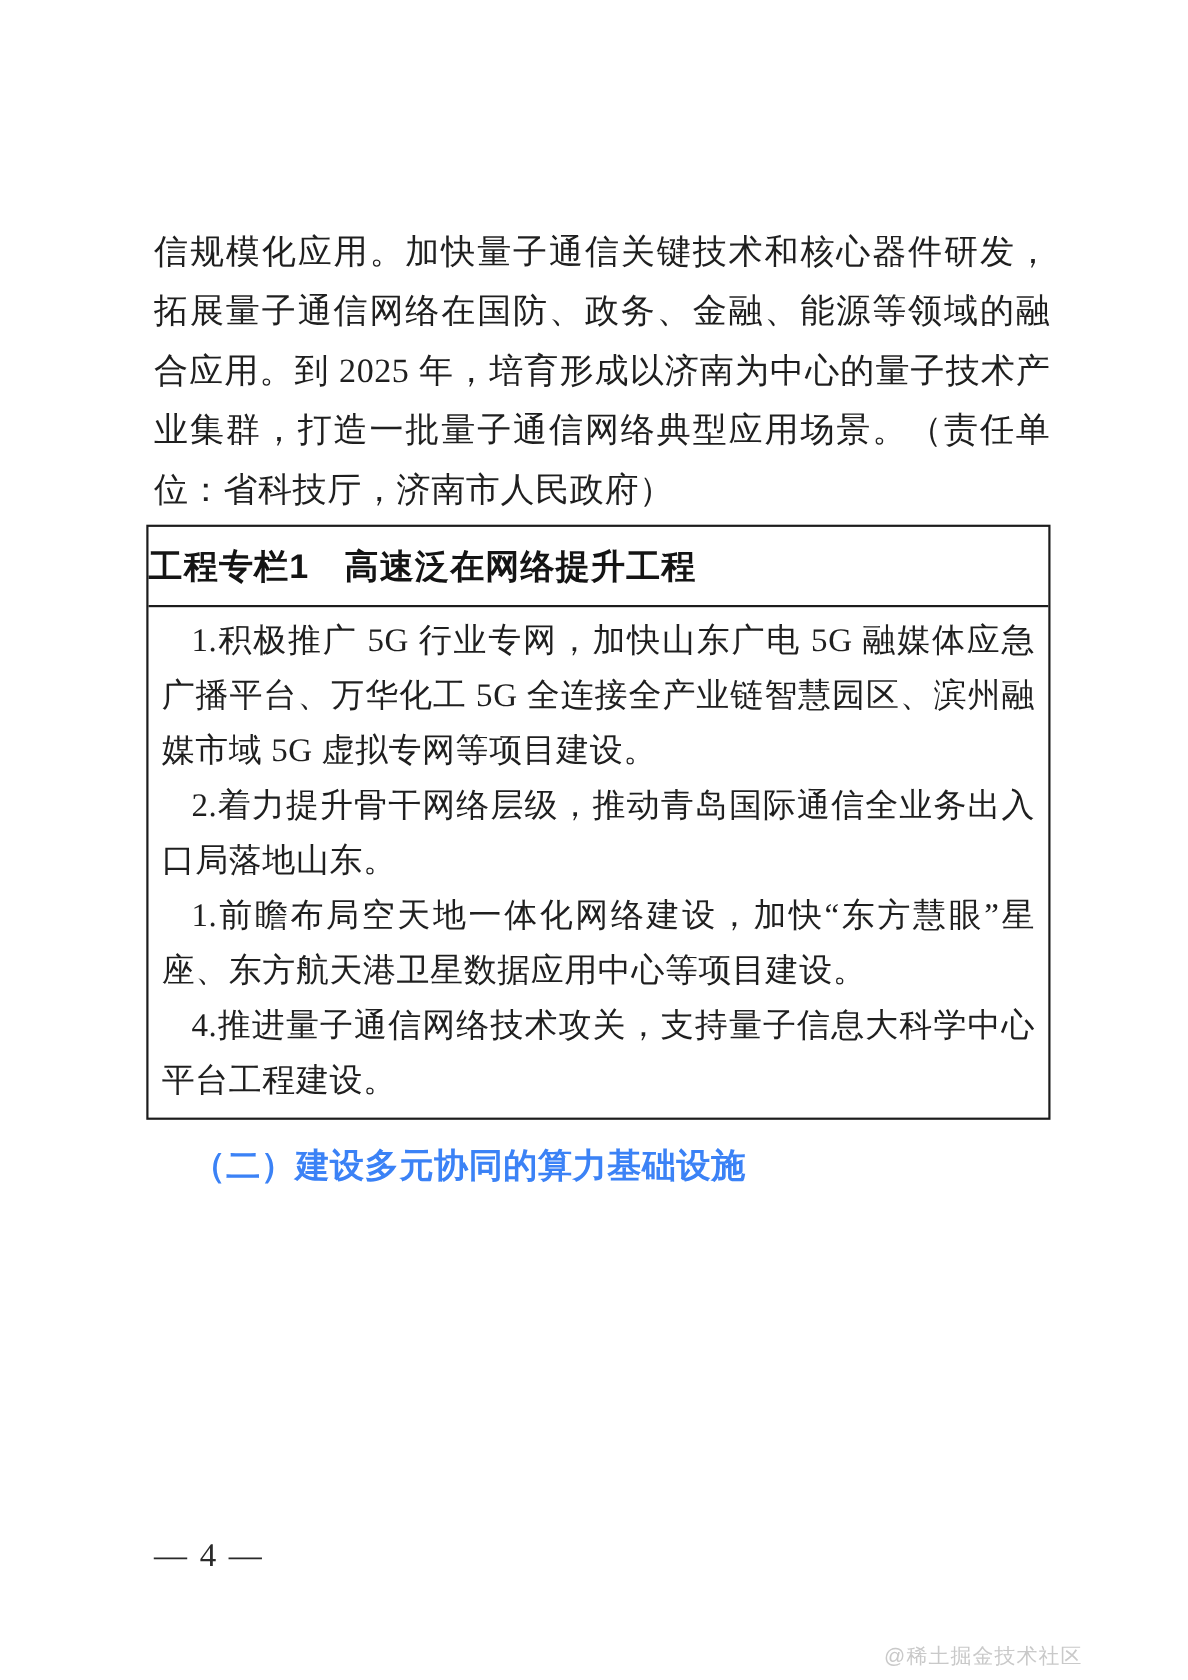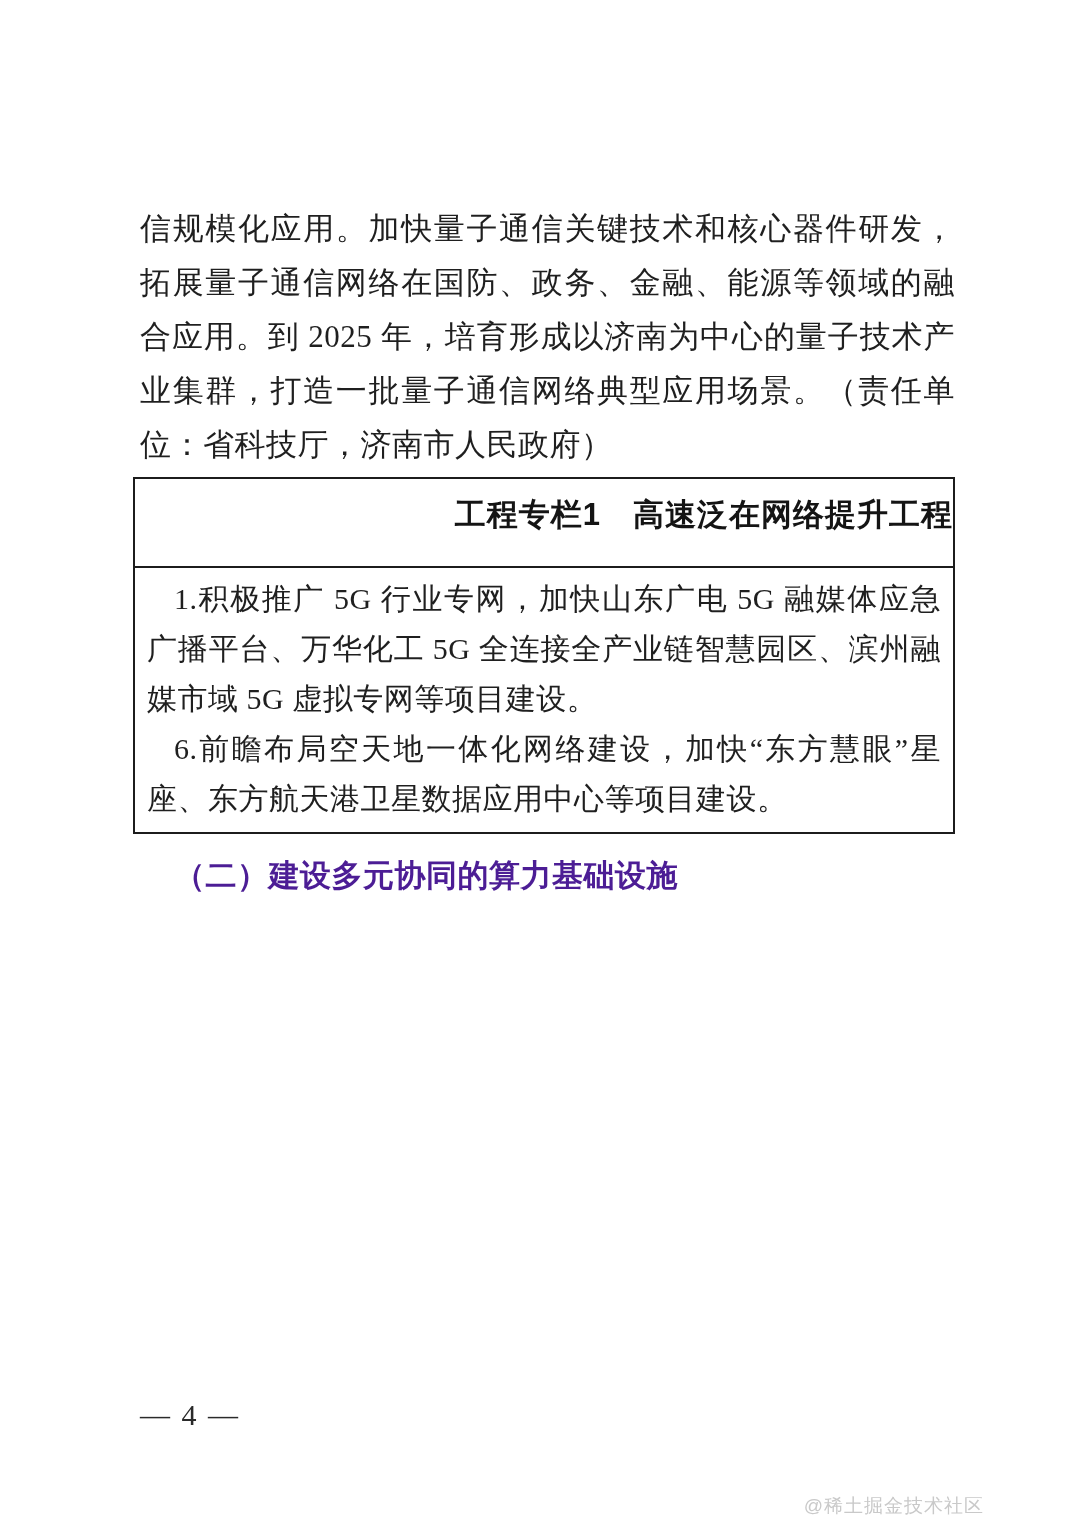--- a/index.html
+++ b/index.html
@@ -33,24 +33,24 @@
   }
   .intro { margin-bottom: 5px; }
   .feature-box {
     margin-left: -7px;
     width: 822px;
     border: 2px solid #1c1c1c;
     background: #ffffff;
   }
   .box-header {
     border-bottom: 2px solid #1c1c1c;
-    text-align: right;
+    text-align: left;
     font-weight: bold;
     font-size: 31px;
-    padding: 15px 0 30px 0;
+    padding: 15px 0 14px 0;
     letter-spacing: 1px;
     color: #141414;
     font-family: "Liberation Sans", "DejaVu Sans", sans-serif;
   }
   .box-body {
     padding: 6px 12px 8px 12px;
   }
   .box-body p {
     font-size: 30px;
     line-height: 50px;
@@ -60,21 +60,21 @@
     text-indent: 0.9em;
     color: #1f1f1f;
   }
   .section-heading {
     font-size: 31px;
     font-weight: bold;
     line-height: 48px;
     margin: 18px 0 8px 0;
     text-indent: 1.1em;
     letter-spacing: 0.5px;
-    color: #4c1d95;
+    color: #3b82f6;
   }
   .para-indent { text-indent: 1.0em; }
   .page-number {
     position: absolute;
     left: 140px;
     top: 1398px;
     font-size: 30px;
     color: #2a2a2a;
     letter-spacing: 2px;
   }
@@ -93,21 +93,23 @@
 
 <div class="page">
   <div class="content">
 
     <p class="body-text intro">信规模化应用。加快量子通信关键技术和核心器件研发，拓展量子通信网络在国防、政务、金融、能源等领域的融合应用。到 2025 年，培育形成以济南为中心的量子技术产业集群，打造一批量子通信网络典型应用场景。（责任单位：省科技厅，济南市人民政府）</p>
 
     <div class="feature-box">
       <div class="box-header">工程专栏1　高速泛在网络提升工程</div>
       <div class="box-body">
         <p>1.积极推广 5G 行业专网，加快山东广电 5G 融媒体应急广播平台、万华化工 5G 全连接全产业链智慧园区、滨州融媒市域 5G 虚拟专网等项目建设。</p>
-        <p>6.前瞻布局空天地一体化网络建设，加快“东方慧眼”星座、东方航天港卫星数据应用中心等项目建设。</p>
+        <p>2.着力提升骨干网络层级，推动青岛国际通信全业务出入口局落地山东。</p>
+        <p>1.前瞻布局空天地一体化网络建设，加快“东方慧眼”星座、东方航天港卫星数据应用中心等项目建设。</p>
+        <p>4.推进量子通信网络技术攻关，支持量子信息大科学中心平台工程建设。</p>
       </div>
     </div>
 
     <h2 class="section-heading">（二）建设多元协同的算力基础设施</h2>
 
 
   </div>
 
   <div class="page-number">— 4 —</div>
 

